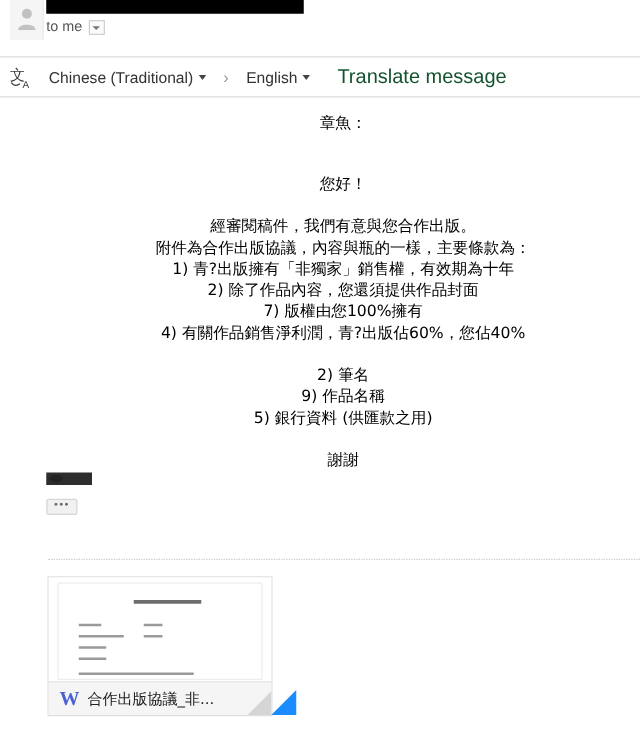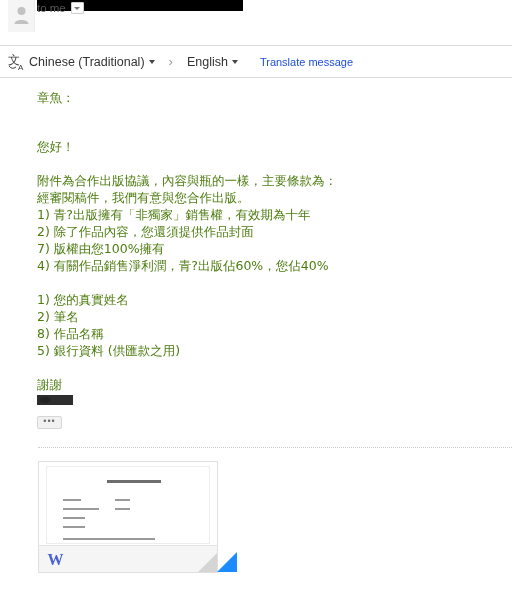--- a/index.html
+++ b/index.html
@@ -37,21 +37,21 @@
     left: 39px; top: -3px;
     width: 204px; height: 14px;
     font-size: 12px;
     color: #222;
     overflow: hidden;
     white-space: nowrap;
   }
 
   .to-row {
     position: absolute;
-    left: 37px; top: 0;
+    left: 37px; top: 14px;
     display: flex;
     align-items: center;
     height: 16px;
   }
   .to-text {
     font-size: 11.5px;
     color: #555555;
     line-height: 16px;
   }
   .to-caret {
@@ -84,20 +84,21 @@
   }
   .tr-icon {
     margin-left: 7px;
     width: 22px; height: 22px;
     display: flex;
     align-items: center;
     justify-content: center;
     color: #333;
   }
   .tr-lang {
+    margin-left: 10px;
     font-size: 12.5px;
     color: #333333;
     display: inline-flex;
     align-items: center;
     cursor: pointer;
     white-space: nowrap;
   }
   .tr-lang .dcaret {
     margin-left: 4px;
     width: 0; height: 0;
@@ -106,40 +107,41 @@
     border-top: 4px solid #444444;
   }
   .tr-arrow {
     margin-left: 14px;
     font-size: 13px;
     color: #9a9a9a;
   }
   .tr-lang2 { margin-left: 14px; }
   .tr-link {
     margin-left: 22px;
-    font-size: 11px;
-    color: #1d4ed8;
+    font-size: 16px;
+    color: #14532d;
     cursor: pointer;
     white-space: nowrap;
   }
 
   
   .body-wrap {
     position: absolute;
     left: 0; top: 78px;
     width: 512px;
   }
   .body-text {
     margin-left: 37px;
     margin-top: 11px;
     font-size: 12.5px;
     line-height: 17px;
-    color: #4d7c0f;
+    color: #000000;
     font-family: "DejaVu Sans", "Liberation Sans", sans-serif;
     white-space: pre-wrap;
+    text-align: center;
   }
   .blank-line { height: 17px; }
 
   .sig-redaction {
     margin-left: 37px;
     margin-top: 2px;
     width: 52px; height: 10px;
     background:
       radial-gradient(ellipse 9px 5px at 8px 5px, #111 60%, transparent 62%),
       linear-gradient(to right, #1c1c1c 0 70%, transparent 70%);
@@ -302,33 +304,32 @@
   <span class="tr-link">Translate message</span>
 </div>
 
 <div class="body-wrap">
 
   <div class="body-text">章魚：</div>
   <div class="blank-line"></div>
   <div class="body-text" style="margin-top:15px">您好！</div>
   <div class="blank-line"></div>
 
+  <div class="body-text" style="margin-top:0">經審閱稿件，我們有意與您合作出版。</div>
   <div class="body-text" style="margin-top:0">附件為合作出版協議，內容與瓶的一樣，主要條款為：</div>
-  <div class="body-text" style="margin-top:0">經審閱稿件，我們有意與您合作出版。</div>
 
   <div class="body-text" style="margin-top:0">1) 青?出版擁有「非獨家」銷售權，有效期為十年</div>
   <div class="body-text" style="margin-top:0">2) 除了作品內容，您還須提供作品封面</div>
   <div class="body-text" style="margin-top:0">7) 版權由您100%擁有</div>
   <div class="body-text" style="margin-top:0">4) 有關作品銷售淨利潤，青?出版佔60%，您佔40%</div>
 
   <div class="blank-line"></div>
 
-  <div class="body-text" style="margin-top:0">1) 您的真實姓名</div>
   <div class="body-text" style="margin-top:0">2) 筆名</div>
-  <div class="body-text" style="margin-top:0">8) 作品名稱</div>
+  <div class="body-text" style="margin-top:0">9) 作品名稱</div>
   <div class="body-text" style="margin-top:0">5) 銀行資料 (供匯款之用)</div>
 
   <div class="blank-line"></div>
 
   <div class="body-text" style="margin-top:0">謝謝</div>
   <div class="sig-redaction"></div>
 
   <div class="trimmed-btn">
     <span class="dots">•••</span>
   </div>
@@ -347,18 +348,19 @@
         <div class="thumb-line" style="left:16px; top:41px; width:36px;"></div>
         <div class="thumb-line" style="left:68px; top:41px; width:15px;"></div>
         <div class="thumb-line" style="left:16px; top:50px; width:22px;"></div>
         <div class="thumb-line" style="left:16px; top:59px; width:22px;"></div>
         <div class="thumb-line" style="left:16px; top:71px; width:92px; height:2px;"></div>
       </div>
     </div>
 
     <div class="attach-footer">
       <span class="w-icon">W</span>
+      <span class="attach-name">合作出版協議_非...</span>
     </div>
 
     <div class="corner-fold"></div>
     <div class="corner-blue"></div>
   </div>
 </div>
 
 </body></html>

